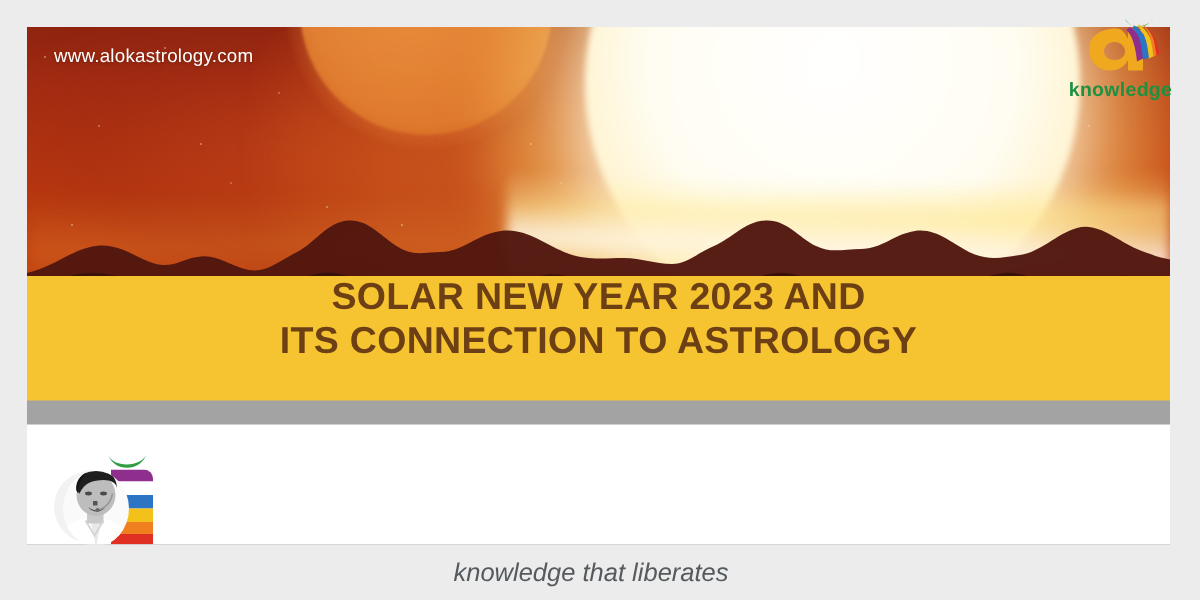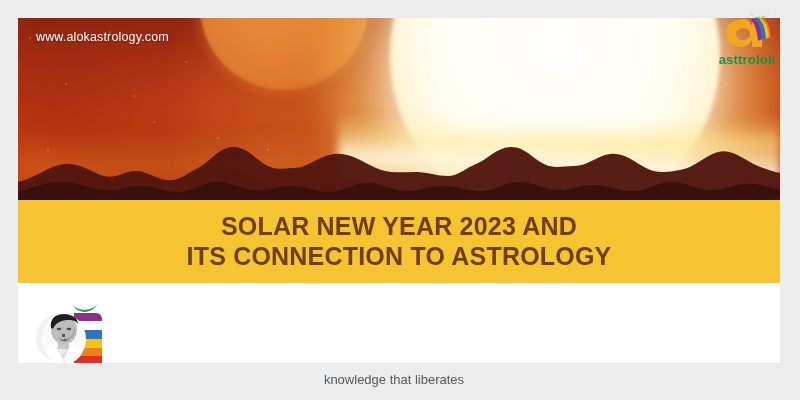--- a/index.html
+++ b/index.html
@@ -186,26 +186,26 @@
     color: #1e9141;
     font-size: 13px;
     font-weight: bold;
     letter-spacing: .2px;
   }
 
   
   .title-band {
     position: absolute;
     left: 0;
-    top: 182px;
+    top: 166px;
     width: 762px;
     height: 83px;
     background: #f6c430;
     display: flex;
-    align-items: center;
+    align-items: flex-start;
     justify-content: center;
   }
   .title-text {
     color: #6d3f14;
     font-size: 25px;
     font-weight: bold;
     line-height: 1.17;
     text-align: center;
     letter-spacing: .2px;
     white-space: pre-line;
@@ -231,21 +231,22 @@
   .author-badge svg { display: block; width: 100%; height: 100%; }
 
   
   .tagline {
     position: absolute;
     left: 0;
     top: 372px;
     width: 788px;
     text-align: center;
     color: #555a5e;
-    font-size: 13px;
+    font-size: 17px;
+    font-style: italic;
     font-family: "Liberation Sans", sans-serif;
   }
 </style>
 </head>
 <body>
 
 <div class="card">
 
   <div class="hero">
     <div class="sky-base"></div>
@@ -354,16 +355,16 @@
              M23,20 C27,20 30,23 30,26 C30,30 27,32 23,32 C19,32 16,30 16,26 C16,23 19,20 23,20 Z" fill="#f0a81e"></path>
 
     <g>
       <path d="M33,10 C39,13 43,20 44,30 L38,33 C37,23 35,16 31,12 Z" fill="#8e2f8e"></path>
       <path d="M36,9 C42,12 46,20 47,30 L42,32 C41,22 40,15 35,11 Z" fill="#2c74c4"></path>
       <path d="M39,8 C45,12 49,20 50,29 L46,31 C45,22 44,15 39,10 Z" fill="#f2c21a"></path>
       <path d="M42,8 C47,13 51,20 52,28 L49,30 C48,22 47,15 43,10 Z" fill="#ef7f1f"></path>
       <path d="M45,9 C49,14 52,21 53,28 L51,29 C50,22 49,15 46,11 Z" fill="#e03024"></path>
     </g>
   </svg>
-  <span class="brand-name">asttrolok</span>
+  <span class="brand-name">knowledge</span>
 </div>
 
 <div class="tagline">knowledge that liberates</div>
 
 </body></html>

